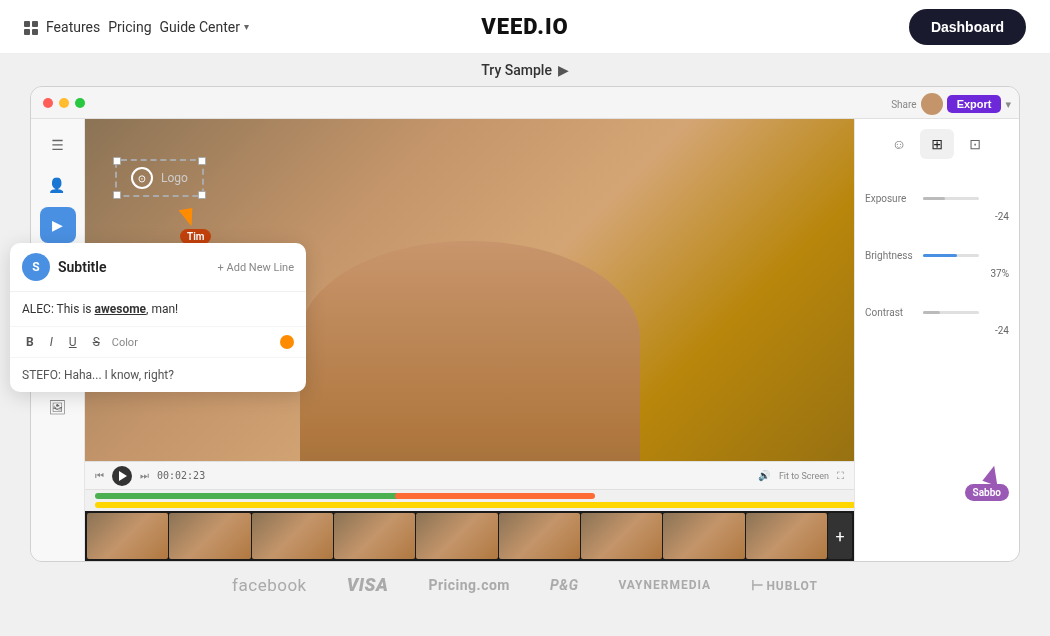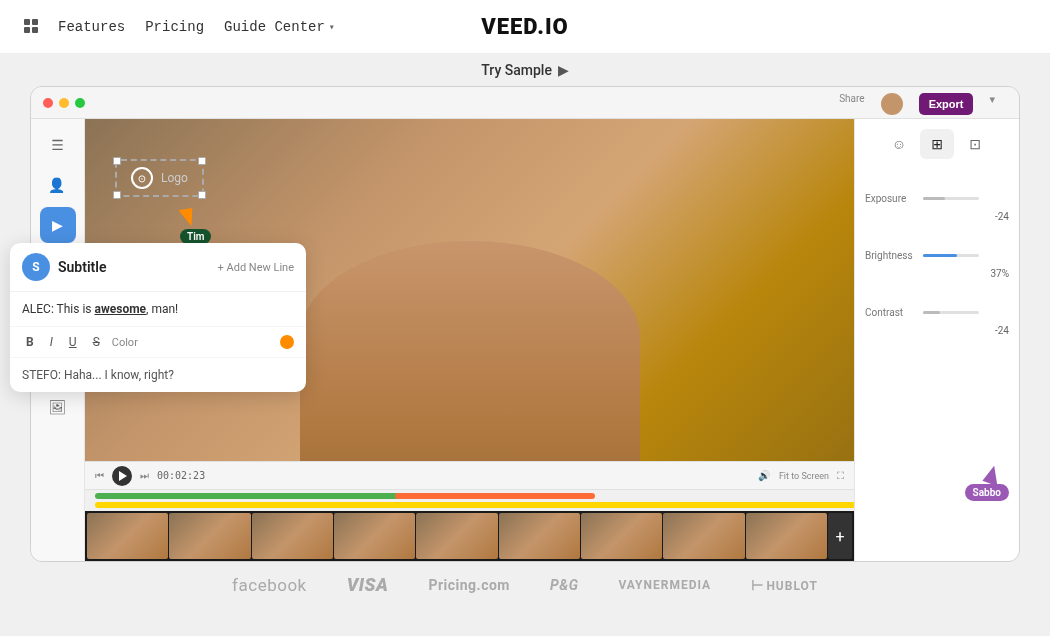--- a/index.html
+++ b/index.html
@@ -18,23 +18,22 @@
       align-items: center;
       justify-content: space-between;
       padding: 0 24px;
       height: 54px;
       border-bottom: 1px solid #eee;
       position: relative;
       z-index: 10;
     }
     .nav-left {
       display: flex;
-      align-items: flex-start;
-      gap: 20px;
-      font-family: Liberation Mono, monospace;
+      align-items: flex-end;
+      gap: 8px;
     }
     .nav-grid-icon {
       display: grid;
       grid-template-columns: 1fr 1fr;
       gap: 2px;
       width: 14px;
       height: 14px;
     }
     .nav-grid-icon span {
       width: 6px;
@@ -249,21 +248,21 @@
     }
     .cursor-arrow {
       width: 0;
       height: 0;
       border-left: 10px solid transparent;
       border-right: 4px solid transparent;
       border-top: 18px solid #ff8c00;
       transform: rotate(-10deg);
     }
     .cursor-label {
-      background: #14532d;
+      background: #c2410c;
       color: #fff;
       font-size: 10px;
       padding: 2px 7px;
       border-radius: 10px;
       margin-top: 2px;
       font-weight: 600;
     }
 
     
     .video-subtitle {
@@ -558,26 +557,27 @@
     .brand-booking { font-size: 14px; color: #aaa; }
     .brand-pg { font-size: 14px; font-style: italic; color: #aaa; }
     .brand-vaynermedia { font-size: 12px; letter-spacing: 1px; color: #aaa; text-transform: uppercase; }
     .brand-hublot { font-size: 12px; letter-spacing: 1px; color: #aaa; text-transform: uppercase; }
     .hublot-h { font-size: 14px; margin-right: 2px; }
 
     
     .export-area {
       position: absolute;
       top: 6px;
-      right: 24px;
-      display: flex;
-      gap: 16px;
+      right: 8px;
+      display: flex;
+      align-items: center;
+      gap: 4px;
     }
     .export-btn {
-      background: #701a75;
+      background: #6d28d9;
       color: #fff;
       border: none;
       border-radius: 5px;
       padding: 3px 10px;
       font-size: 11px;
       font-weight: 600;
       cursor: pointer;
     }
     .share-text {
       font-size: 10px;
@@ -602,20 +602,21 @@
         <span></span>
     </div>
     <a class="nav-link">Features</a>
     <a class="nav-link">Pricing</a>
     <div class="nav-guide">
       <span>Guide Center</span>
       <span class="chevron">▾</span>
     </div>
   </div>
   <div class="nav-logo">VEED.IO</div>
+  <button class="dashboard-btn">Dashboard</button>
 </nav>
 
 <div class="try-sample-bar">
   <span class="try-sample-text">Try Sample</span>
   <span class="try-sample-arrow">▶</span>
 </div>
 
 <div class="main-content">
 
   <div class="editor-frame">

